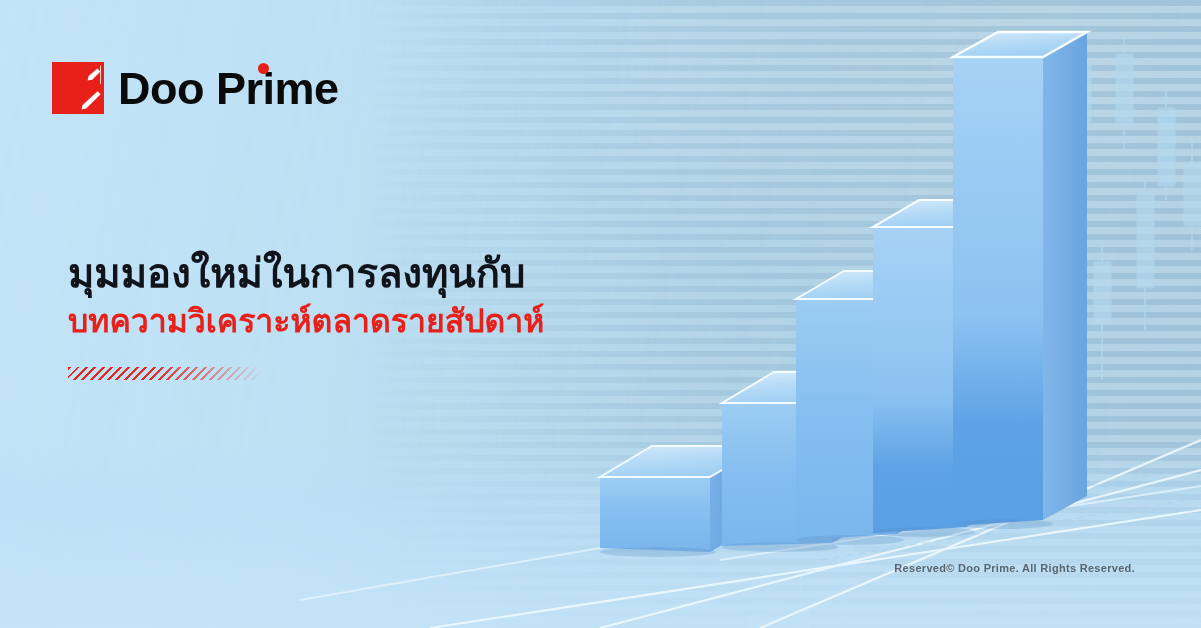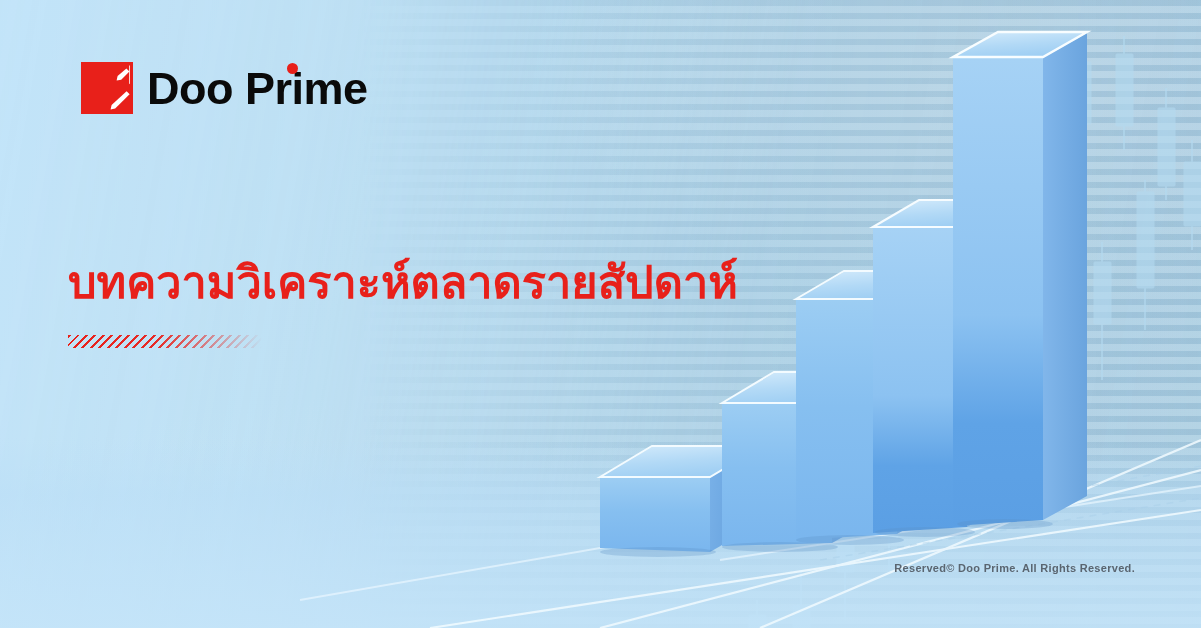--- a/index.html
+++ b/index.html
@@ -55,21 +55,21 @@
   
   .floor {
     position: absolute; left: 0; right: 0; bottom: 0; height: 190px;
     background: linear-gradient(to bottom, rgba(181,219,246,0) 0%, rgba(186,222,247,0.55) 30%, rgba(196,228,249,0.85) 100%);
   }
   .floor-lines { position: absolute; left:0; top:0; width: 1201px; height: 628px; }
 
   
   .logo {
     position: absolute;
-    left: 81px; top: 62px;
+    left: 52px; top: 62px;
     display: flex; align-items: center; gap: 14px;
     z-index: 6;
   }
   .logo-mark { width: 52px; height: 52px; display:block; }
   .logo-word {
     font-size: 45px;
     font-weight: 700;
     letter-spacing: -0.5px;
     color: #0a0a0a;
     line-height: 1;
@@ -88,21 +88,21 @@
   .headline { position: absolute; left: 68px; top: 250px; z-index: 6; }
   .hl-1 {
     font-size: 40px;
     font-weight: 700;
     color: #10131a;
     line-height: 1.18;
     letter-spacing: 0px;
     white-space: nowrap;
   }
   .hl-2 {
-    font-size: 45px;
+    font-size: 32px;
     font-weight: 700;
     color: #e8201a;
     line-height: 1.18;
     margin-top: 6px;
     letter-spacing: 0px;
     white-space: nowrap;
   }
   .hatch {
     margin-top: 26px;
     width: 194px;
@@ -315,19 +315,20 @@
       <path d="M45.4 6.6 L48.4 9.6 L40.2 17.8 L35.6 18.6 L36.6 14.1 Z" fill="#ffffff"></path>
       <rect x="0" y="0" width="28" height="52" fill="#e8201a"></rect>
     </svg>
     <div class="logo-word">
       <span>Doo Prime</span>
       <span class="dot"></span>
     </div>
   </div>
 
   <div class="headline">
+    <div class="hl-1">มุมมองใหม่ในการลงทุนกับ</div>
     <div class="hl-2">บทความวิเคราะห์ตลาดรายสัปดาห์</div>
     <div class="hatch"></div>
   </div>
 
   <div class="copyright">Reserved© Doo Prime. All Rights Reserved.</div>
 
 </div>
 
 </body></html>

